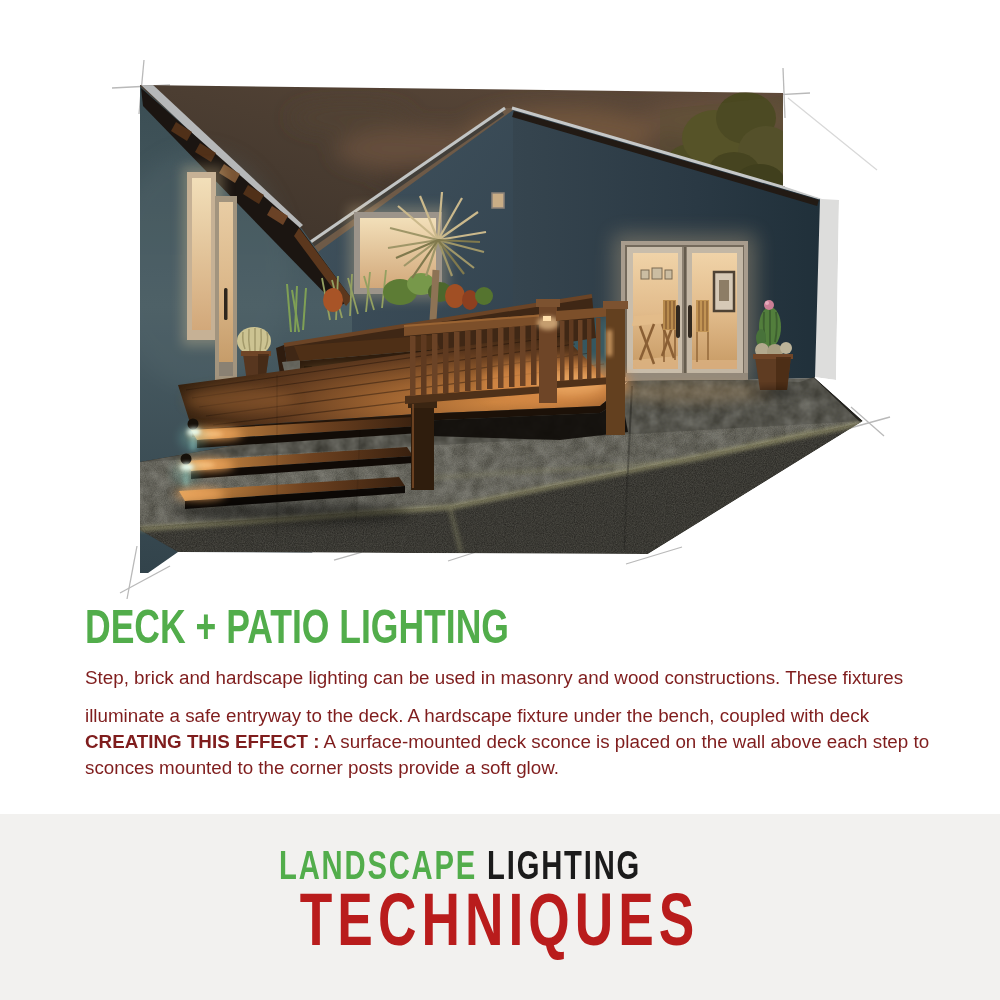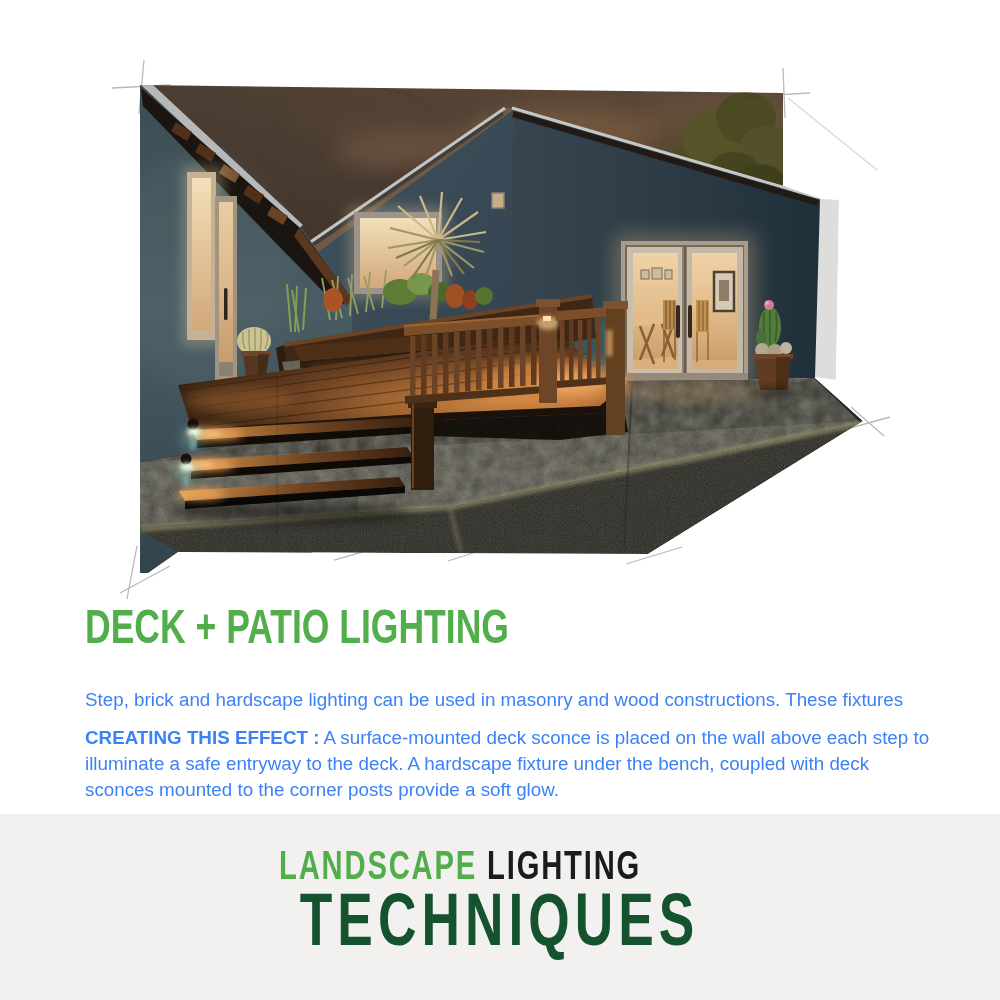--- a/index.html
+++ b/index.html
@@ -2,22 +2,22 @@
 <html><head>
 <meta charset="utf-8">
 <style>
   html,body{margin:0;padding:0;background:#ffffff;}
   .page{position:relative;width:1000px;height:1000px;background:#ffffff;overflow:hidden;
         font-family:"Liberation Sans",sans-serif;padding-left:48px;}
   .illo{position:absolute;left:0;top:0;width:1000px;height:600px;}
   .headline{position:absolute;left:85px;top:603px;font-size:48px;font-weight:700;
             line-height:48px;letter-spacing:0px;white-space:nowrap;
             transform:scaleX(.74);transform-origin:left center;}
-  .bodycopy{position:absolute;left:85px;top:687px;font-size:18.8px;line-height:26px;
-            color:#3b82f6;white-space:nowrap;}
+  .bodycopy{position:absolute;left:85px;top:665px;font-size:18.8px;line-height:26px;
+            color:#7f1d1d;white-space:nowrap;}
   .bodycopy .para2{margin-top:12px;}
   .bold{font-weight:700;}
   .banner{position:absolute;left:0;top:814px;width:1000px;height:186px;}
   .banner-line1{position:absolute;left:0;top:31px;width:920px;text-align:center;
                 font-size:40px;font-weight:700;line-height:40px;letter-spacing:2.5px;white-space:nowrap;}
   .banner-line1 .inner{display:inline-block;transform:scaleX(.73);transform-origin:center;}
   .banner-line2{position:absolute;left:0;top:69px;width:1000px;text-align:center;
                 font-size:74px;font-weight:700;line-height:74px;letter-spacing:7px;white-space:nowrap;}
   .banner-line2 .inner{display:inline-block;transform:scaleX(.72);transform-origin:center;}
 </style>
@@ -428,31 +428,31 @@
     </g>
   </svg>
 
   <h1 class="headline" style="color:#52ad4b;margin:0;">DECK + PATIO LIGHTING</h1>
 
   <div class="bodycopy">
     <div>
       <div>Step, brick and hardscape lighting can be used in masonry and wood constructions. These fixtures</div>
     </div>
     <div class="para2">
+      <div>illuminate a safe entryway to the deck. A hardscape fixture under the bench, coupled with deck</div>
       <div><span class="bold">CREATING THIS EFFECT :</span><span> A surface-mounted deck sconce is placed on the wall above each step to</span></div>
-      <div>illuminate a safe entryway to the deck. A hardscape fixture under the bench, coupled with deck</div>
       <div>sconces mounted to the corner posts provide a soft glow.</div>
     </div>
   </div>
 
   <div class="banner" style="background:#f2f1ef;">
     <div class="banner-line1">
       <span class="inner">
         <span style="color:#52ad4b;">LANDSCAPE</span>
         <span style="color:#1b1b1b;">LIGHTING</span>
       </span>
     </div>
-    <div class="banner-line2" style="color:#14532d;text-decoration:underline;">
+    <div class="banner-line2" style="color:#b91c1c;text-decoration:underline;">
       <span class="inner">TECHNIQUES</span>
     </div>
   </div>
 
 </div>
 
 </body></html>

